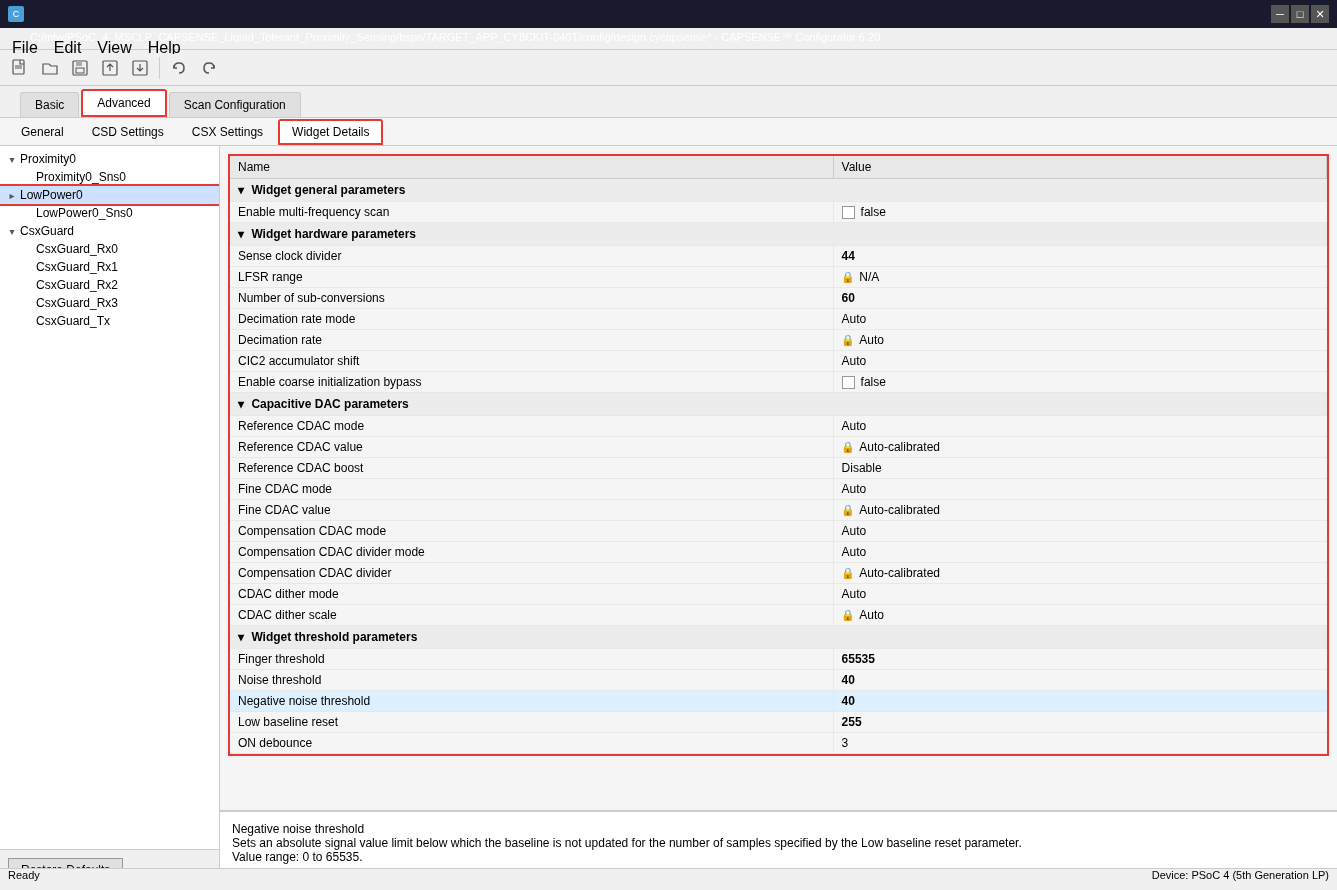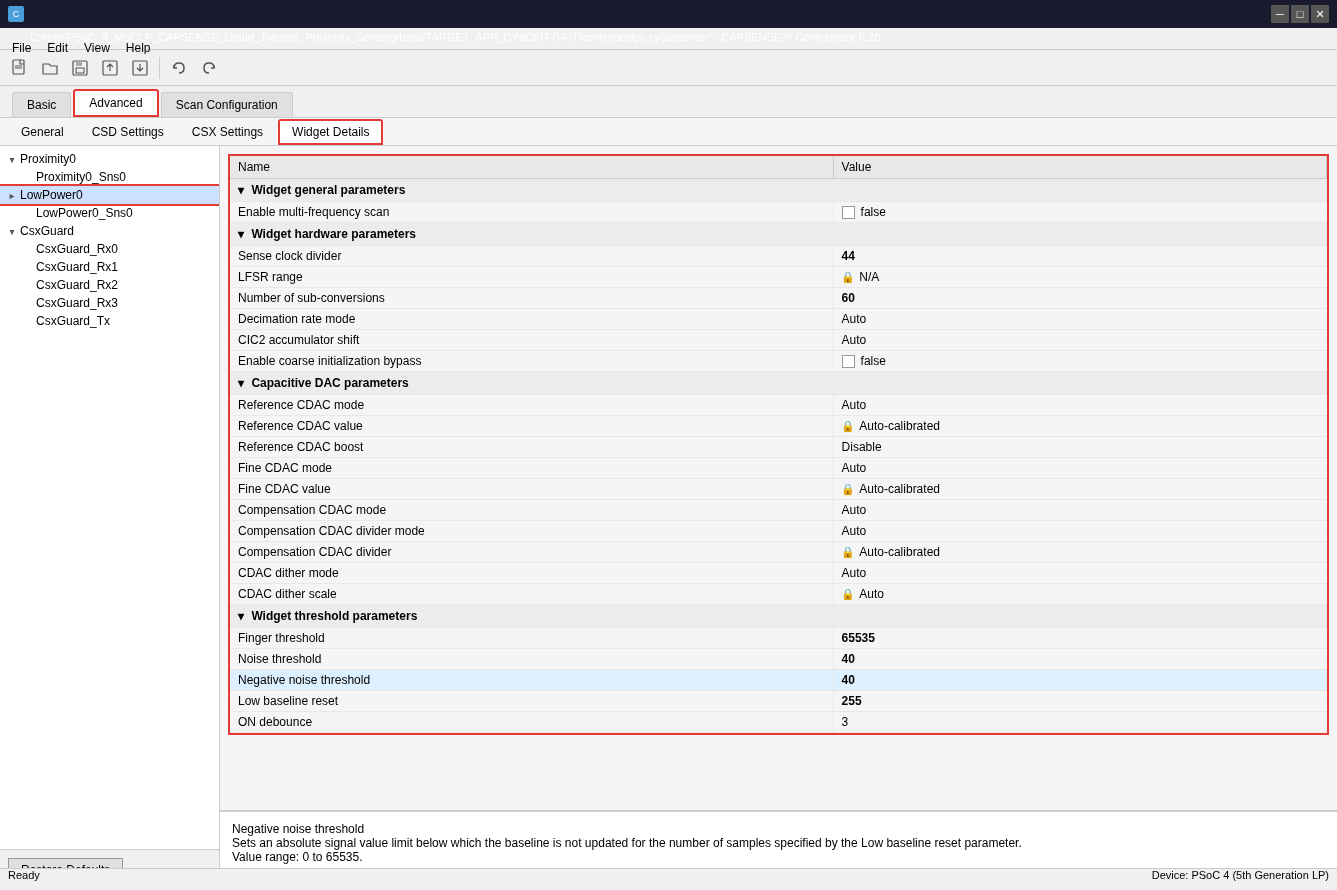--- a/index.html
+++ b/index.html
@@ -8,29 +8,29 @@
     
     .title-bar { background: #1a1a2e; color: #fff; height: 28px; display: flex; align-items: center; justify-content: space-between; padding: 0 8px; font-size: 11px; }
     .title-bar-left { display: flex; align-items: center; gap: 6px; }
     .title-bar-icon { width: 16px; height: 16px; background: #4a9eda; border-radius: 2px; font-size: 9px; display: flex; align-items: center; justify-content: center; color: white; }
     .title-bar-title { font-size: 11px; white-space: nowrap; overflow: hidden; text-overflow: ellipsis; max-width: 1150px; margin-top: 46px; }
     .title-bar-controls { display: flex; gap: 2px; }
     .title-btn { width: 18px; height: 18px; background: #555; border: none; color: white; cursor: pointer; font-size: 11px; display: flex; align-items: center; justify-content: center; }
 
     
     .menu-bar { background: #f0f0f0; height: 22px; display: flex; align-items: center; padding: 0 4px; border-bottom: 1px solid #ccc; }
-    .menu-item { padding: 2px 8px; cursor: pointer; font-size: 12px; margin-top: 19px; }
+    .menu-item { padding: 2px 8px; cursor: pointer; font-size: 16px; margin-top: 19px; }
 
     
     .toolbar { background: #f0f0f0; height: 36px; display: flex; align-items: center; padding: 0 6px; border-bottom: 1px solid #ccc; gap: 2px; }
     .tool-btn { width: 28px; height: 28px; background: #f0f0f0; border: 1px solid transparent; cursor: pointer; display: flex; align-items: center; justify-content: center; font-size: 14px; }
     .tool-separator { width: 1px; height: 22px; background: #ccc; margin: 0 3px; }
 
     
-    .main-tab-bar { background: #f0f0f0; height: 32px; display: flex; align-items: flex-end; padding: 0 12px; border-bottom: 1px solid #ccc; }
+    .main-tab-bar { background: #f0f0f0; height: 32px; display: flex; align-items: flex-end; padding: 0 20px; border-bottom: 1px solid #ccc; }
     .main-tab { padding: 5px 14px; border: 1px solid #ccc; border-bottom: none; background: #e0e0e0; cursor: pointer; font-size: 12px; margin-right: 2px; border-radius: 3px 3px 0 0; }
     .main-tab.highlighted { border: 2px solid #e53935; background: #fff; font-weight: normal; }
 
     
     .sub-tab-bar { background: #f5f5f5; height: 28px; display: flex; align-items: center; padding: 0 8px; border-bottom: 1px solid #ccc; }
     .sub-tab { padding: 4px 12px; border: 1px solid transparent; cursor: pointer; font-size: 12px; margin-right: 2px; border-radius: 3px 3px 0 0; }
     .sub-tab.highlighted { border: 2px solid #e53935; background: #fff; }
     .tree-item { display: flex; align-items: center; padding: 2px 0; cursor: pointer; white-space: nowrap; font-size: 12px; }
     .tree-indent { display: inline-block; }
     .tree-expand { width: 16px; display: inline-flex; align-items: center; justify-content: center; font-size: 10px; color: #555; }
@@ -254,20 +254,26 @@
               </tr>
               <tr>
                 <td class="indent">Number of sub-conversions</td>
                 <td><strong>60</strong></td>
               </tr>
               <tr>
                 <td class="indent">Decimation rate mode</td>
                 <td>Auto</td>
               </tr>
               <tr>
+                <td class="indent">Decimation rate</td>
+                <td>
+                  <span class="lock-icon">🔒</span>Auto
+                </td>
+              </tr>
+              <tr>
                 <td class="indent">CIC2 accumulator shift</td>
                 <td>Auto</td>
               </tr>
               <tr>
                 <td class="indent">Enable coarse initialization bypass</td>
                 <td>
                   <div class="checkbox-cell">
                     <span class="prop-checkbox"></span>
                     <span>false</span>
                   </div>

